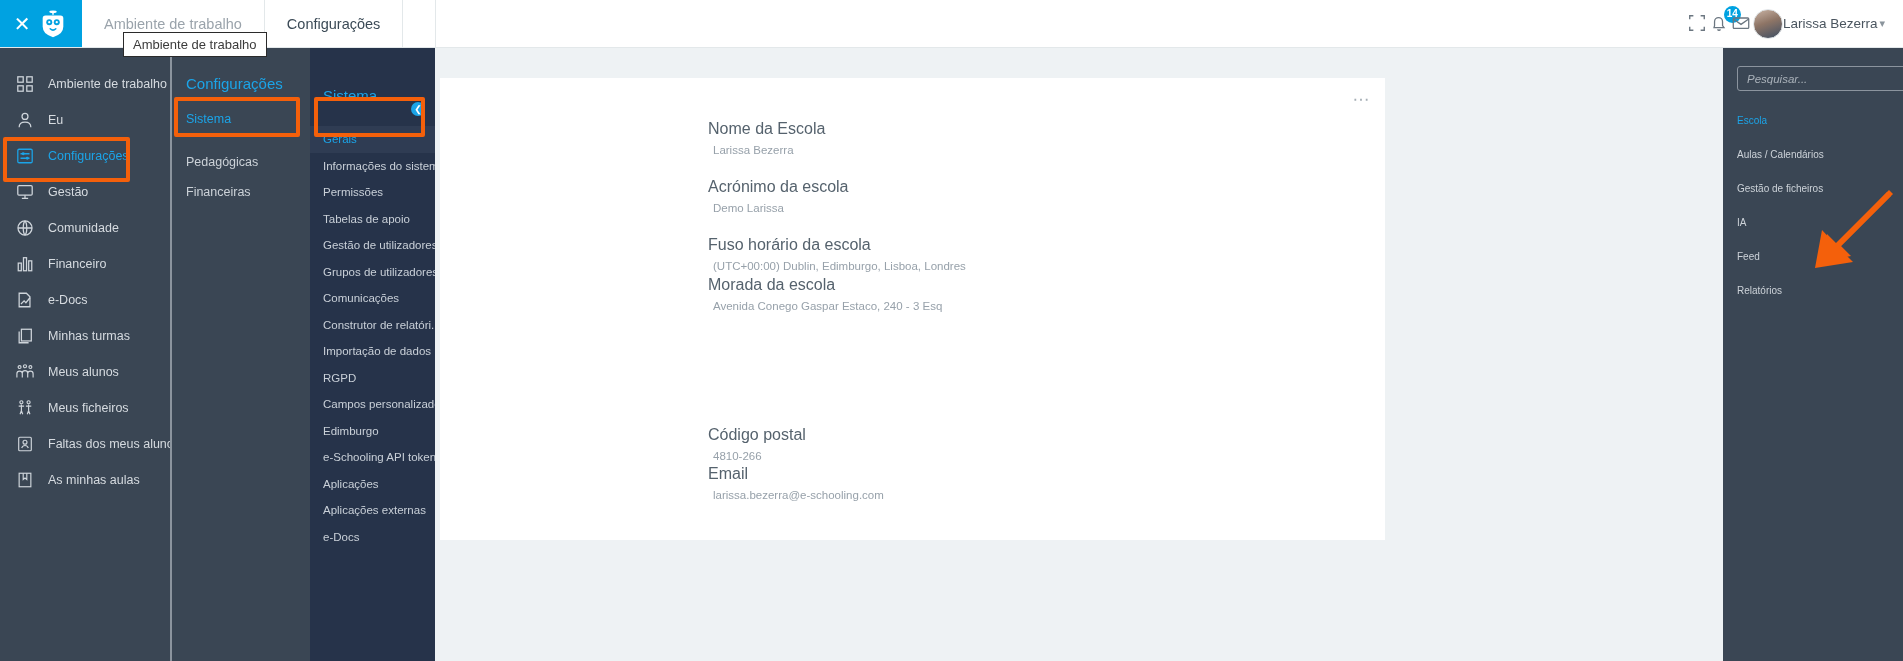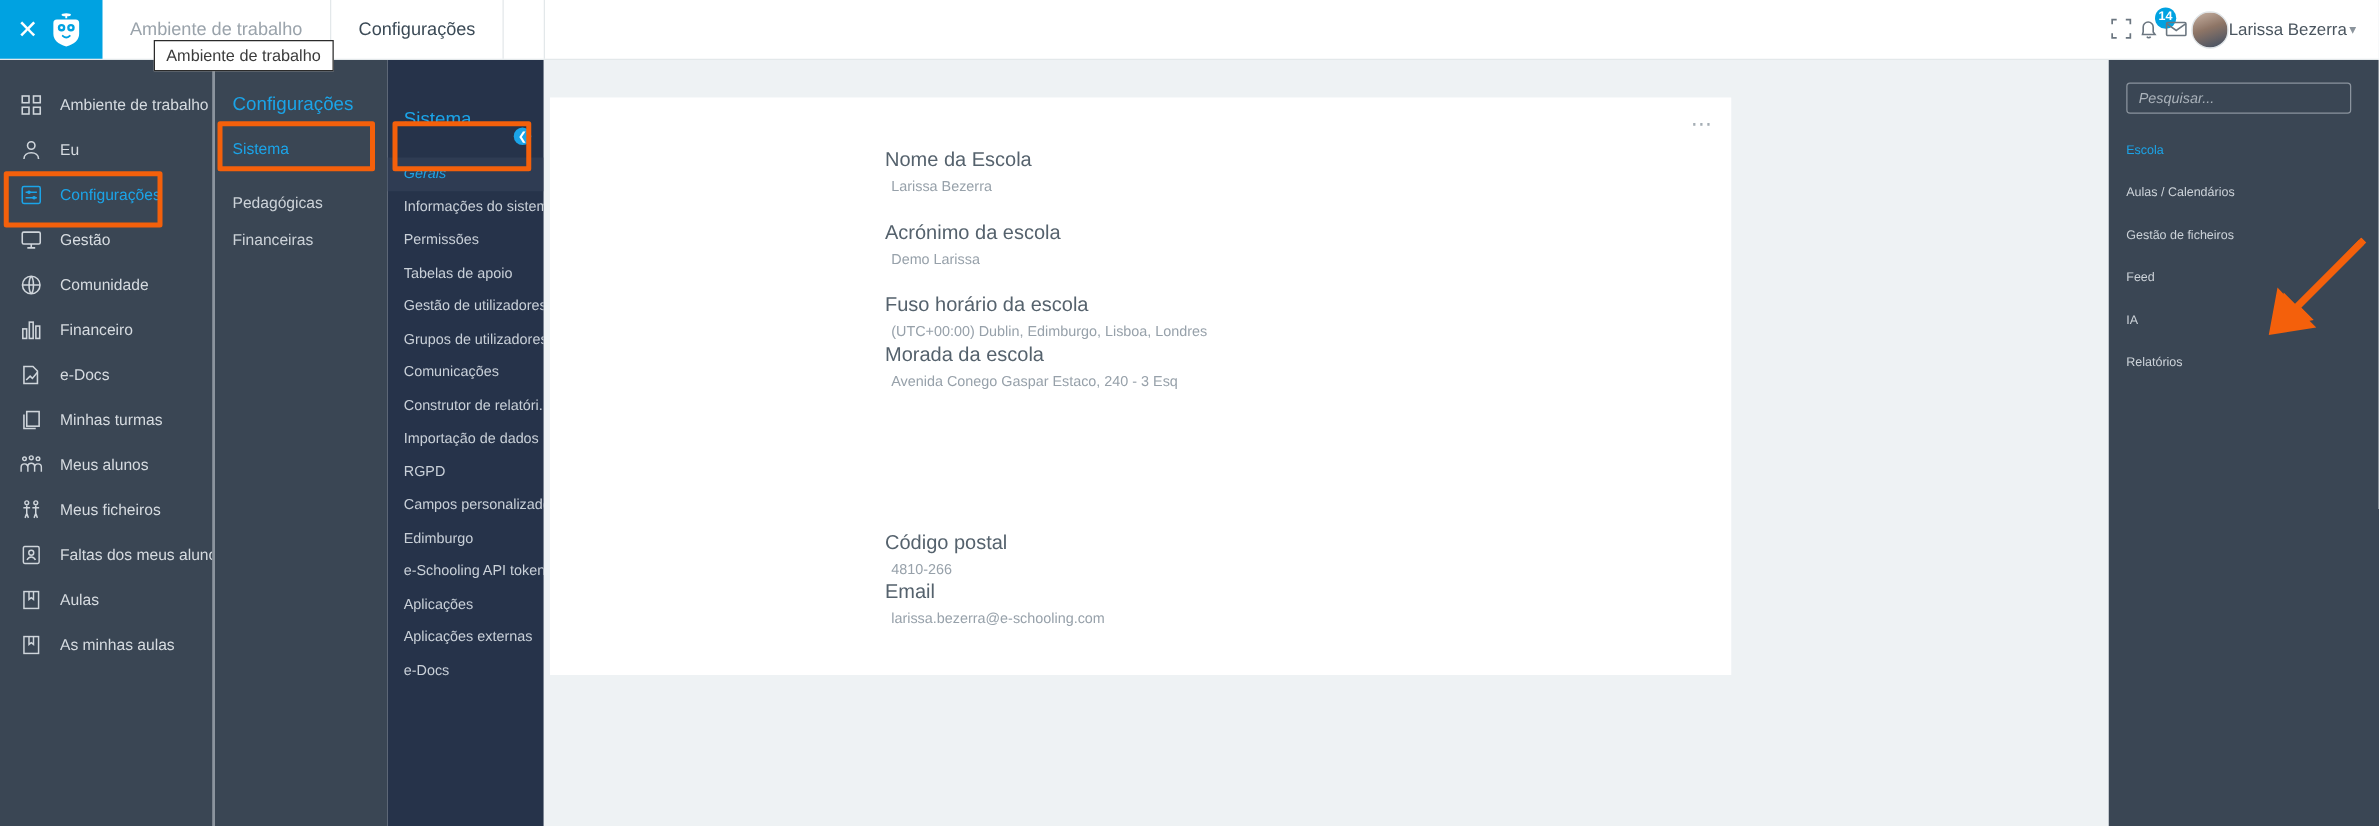--- a/index.html
+++ b/index.html
@@ -105,42 +105,42 @@
     width: 14px; height: 14px; border-radius: 50%; background: #1ba4e8;
     color: #fff; font-size: 9px; line-height: 14px; text-align: center;
     cursor: pointer; margin-top: 27px;
   }
   .p3-list { margin-top: 10px; }
   .p3-item {
     height: 26.5px; display: flex; align-items: center; padding-left: 13px;
     color: #c9d0d8; font-size: 11.5px; white-space: nowrap; cursor: pointer;
     overflow: hidden;
   }
-  .p3-item.active { color: #1ba4e8; background: #2f3c53; font-style: italic; }
+  .p3-item.active { color: #1ba4e8; background: #2f3c53; }
 
   
   .main {
     position: absolute; left: 435px; top: 48px;
     width: 1260px; height: 613px; background: #eef2f4; overflow: hidden;
   }
   .card {
     position: absolute; left: 5px; top: 30px; width: 945px; height: 462px;
     background: #fff;
   }
   .dots {
     position: absolute; right: 14px; top: 13px; color: #a5aeb5;
     font-size: 17px; letter-spacing: 1.5px; cursor: pointer; line-height: 1;
   }
   .field { position: absolute; }
   .f-label { font-size: 16px; color: #55626d; margin-bottom: 6px; }
   .f-value { font-size: 11.5px; color: #97a1aa; padding-left: 5px; }
 
   
   .rightpanel {
-    position: absolute; right: 0; top: 48px; width: 216px; height: 613px;
+    position: absolute; right: 0; top: 48px; width: 180px; height: 613px;
     background: #3a4654;
   }
   .search-box {
     margin: 18px 14px 0 14px; height: 25px; border: 1px solid #8b949e;
     border-radius: 3px; background: transparent; width: 180px;
     color: #c8ced4; font-size: 11.5px; padding: 0 9px; font-style: italic;
     font-family: "Liberation Sans", sans-serif;
   }
   .search-box::placeholder { color: #aab2ba; font-style: italic; }
   .r-item {
@@ -328,29 +328,20 @@
       <span class="nav-ico">
         <svg viewBox="0 0 20 20" width="18" height="18" fill="none" stroke="currentColor" stroke-width="1.3">
           <rect x="3" y="2.5" width="14" height="15" rx="1.2"></rect>
             <circle cx="10" cy="8" r="2.2"></circle>
           <path d="M6.3 14.5c.7-1.9 2.1-2.8 3.7-2.8s3 .9 3.7 2.8"></path>
         </svg>
       </span>
       <span class="nav-lbl">Faltas dos meus alunos</span>
     </div>
 
-    <div class="nav-item">
-      <span class="nav-ico">
-        <svg viewBox="0 0 20 20" width="18" height="18" fill="none" stroke="currentColor" stroke-width="1.3">
-          <rect x="3.5" y="2.5" width="13" height="15"></rect>
-            <path d="M8 2.5v7l2-1.6 2 1.6v-7"></path>
-        </svg>
-      </span>
-      <span class="nav-lbl">Aulas</span>
-    </div>
 
     <div class="nav-item">
       <span class="nav-ico">
         <svg viewBox="0 0 20 20" width="18" height="18" fill="none" stroke="currentColor" stroke-width="1.3">
           <rect x="3.5" y="2.5" width="13" height="15"></rect>
             <path d="M8 2.5v7l2-1.6 2 1.6v-7"></path>
         </svg>
       </span>
       <span class="nav-lbl">As minhas aulas</span>
     </div>
@@ -471,24 +462,24 @@
     <div class="r-item active">
         <span>Escola</span>
       </div>
     <div class="r-item">
         <span>Aulas / Calendários</span>
       </div>
     <div class="r-item">
         <span>Gestão de ficheiros</span>
       </div>
     <div class="r-item">
+        <span>IA</span>
+      </div>
+    <div class="r-item">
         <span>Feed</span>
-      </div>
-    <div class="r-item">
-        <span>IA</span>
       </div>
     <div class="r-item">
         <span>Relatórios</span>
       </div>
   </div>
 
   <div class="hl" style="left:3px; top:137px; width:127px; height:45px;"></div>
   <div class="hl" style="left:174px; top:97px; width:126px; height:40px;"></div>
   <div class="hl" style="left:314px; top:97px; width:111px; height:40px;"></div>
 

